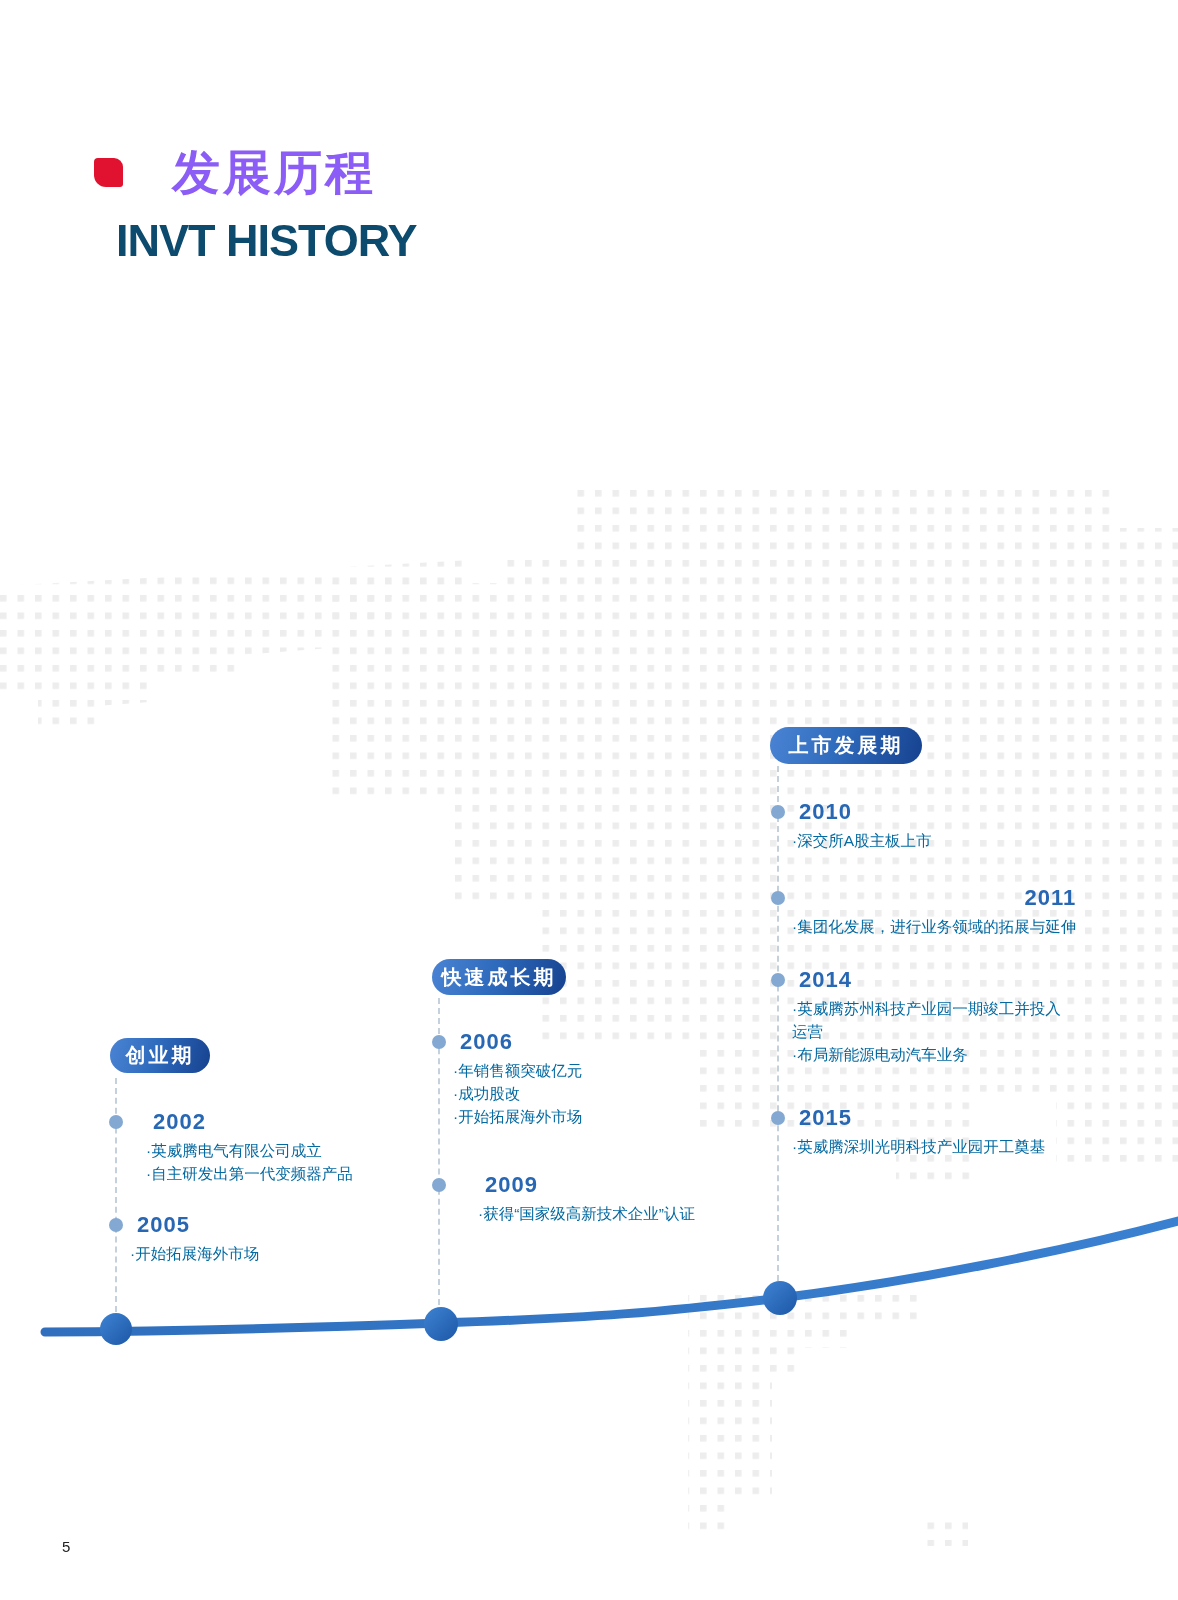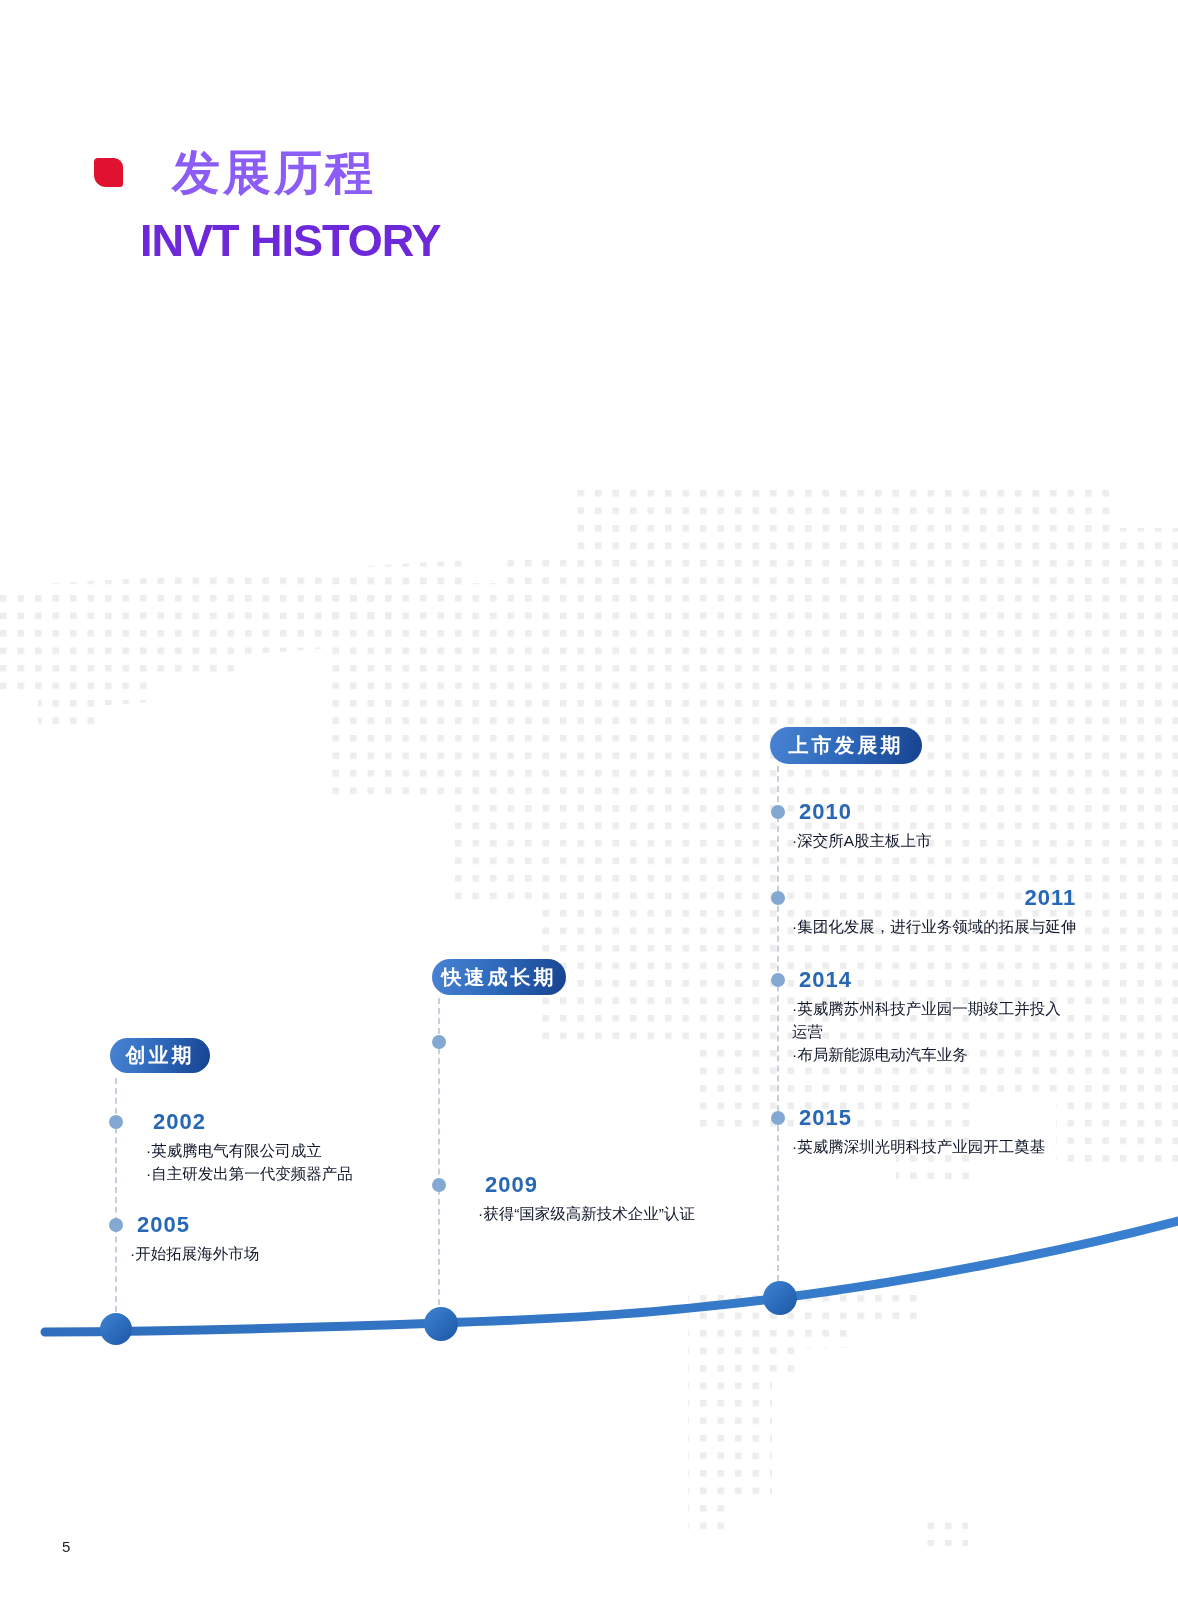--- a/index.html
+++ b/index.html
@@ -14,42 +14,42 @@
   
   .title-bullet{
     position:absolute;left:94px;top:158px;width:29px;height:29px;
     background:#e1122f;border-radius:4px 9px 3px 12px;z-index:2;
   }
   .title-cn{
     position:absolute;left:128px;top:146px;height:54px;line-height:54px;
     font-size:48px;font-weight:bold;letter-spacing:3px;color:#8b5cf6;z-index:2;margin-left:44px;
   }
   .title-en{
-    position:absolute;left:140px;top:214px;height:54px;line-height:54px;
-    font-size:45px;font-weight:bold;letter-spacing:-1px;color:#6d28d9;z-index:2;
+    position:absolute;left:116px;top:214px;height:54px;line-height:54px;
+    font-size:45px;font-weight:bold;letter-spacing:-1px;color:#0c4a6e;z-index:2;
   }
 
   
   #timeline-root{position:absolute;left:0;top:0;width:1178px;height:1600px;z-index:1;}
   .phase-pill{
     position:absolute;display:flex;align-items:center;justify-content:center;
     background:linear-gradient(105deg,#4a83d3 0%,#2f6bbd 45%,#16428f 100%);
     border-radius:40px;color:#ffffff;font-size:20px;font-weight:bold;
     letter-spacing:3px;z-index:3;
   }
   .dash-line{
     position:absolute;width:0;border-left:2px dashed #c5d0dd;z-index:1;
   }
   .event{position:absolute;z-index:2;}
   .event-year{
     font-size:22px;font-weight:bold;color:#2767b3;
     line-height:26px;margin-left:7px;margin-bottom:4px;letter-spacing:1px;
   }
   .event-item{
-    font-size:15.5px;color:#0f172a;line-height:23px;white-space:pre-line;
+    font-size:15.5px;color:#0369a1;line-height:23px;white-space:pre-line;
   }
   .node-dot{
     position:absolute;width:14px;height:14px;border-radius:50%;
     background:#83a9d2;z-index:2;
   }
 
   .page-number{
     position:absolute;left:62px;top:1538px;font-size:15px;color:#222222;z-index:2;
   }
 </style>
@@ -100,20 +100,26 @@
       <div class="event-item">·自主研发出第一代变频器产品</div>
     </div>
     <div class="node-dot" style="left: 109px; top: 1218px;"></div>
     <div class="event" style="left: 130px; top: 1212px;">
       <div class="event-year">2005</div>
       <div class="event-item">·开始拓展海外市场</div>
     </div>
     <div class="phase-pill" style="left: 432px; top: 959px; width: 134px; height: 36px;">快速成长期</div>
     <div class="dash-line" style="left: 438px; top: 998px; height: 307px;"></div>
     <div class="node-dot" style="left: 432px; top: 1035px;"></div>
+    <div class="event" style="left: 453px; top: 1029px;">
+      <div class="event-year">2006</div>
+      <div class="event-item">·年销售额突破亿元</div>
+      <div class="event-item">·成功股改</div>
+      <div class="event-item">·开始拓展海外市场</div>
+    </div>
     <div class="node-dot" style="left: 432px; top: 1178px;"></div>
     <div class="event" style="left: 478px; top: 1172px;">
       <div class="event-year">2009</div>
       <div class="event-item">·获得“国家级高新技术企业”认证</div>
     </div>
     <div class="phase-pill" style="left: 770px; top: 727px; width: 152px; height: 37px;">上市发展期</div>
     <div class="dash-line" style="left: 777px; top: 766px; height: 515px;"></div>
     <div class="node-dot" style="left: 771px; top: 805px;"></div>
     <div class="event" style="left: 792px; top: 799px;">
       <div class="event-year">2010</div>

